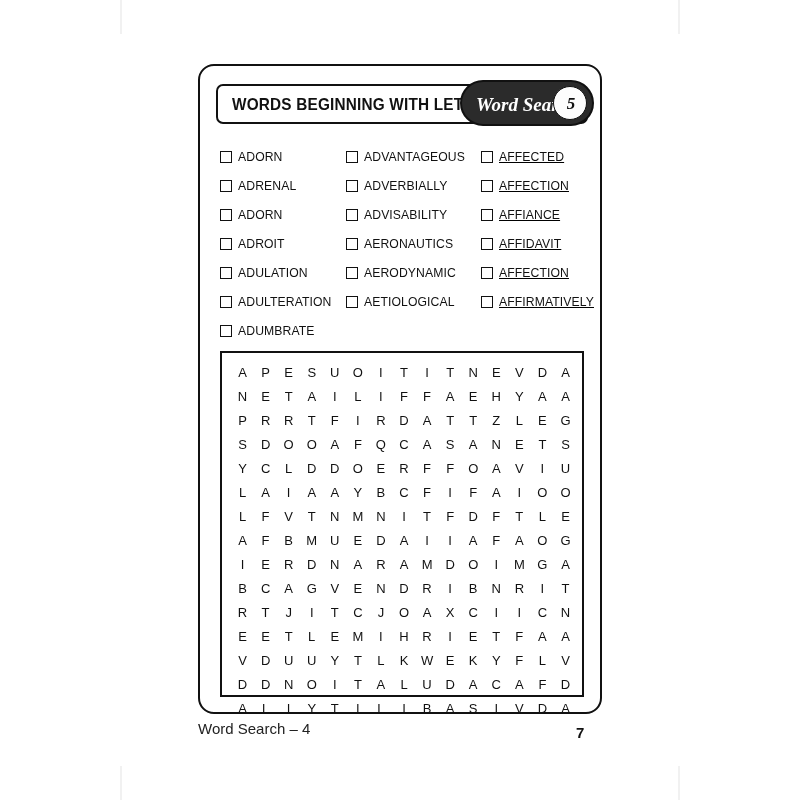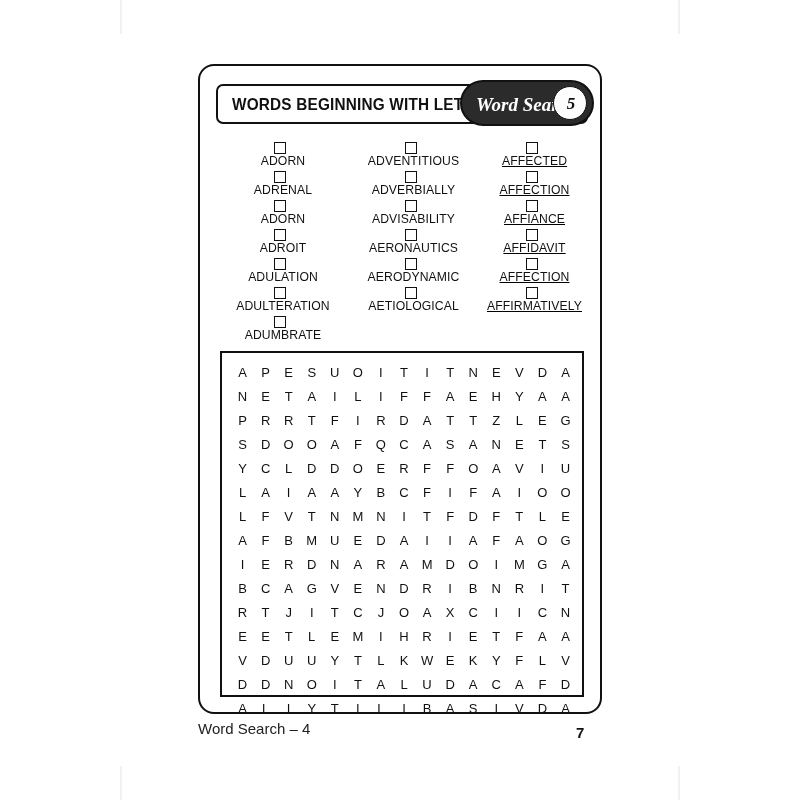--- a/index.html
+++ b/index.html
@@ -134,21 +134,20 @@
     flex-direction: column;
   }
   .wl-col.c1 { width: 126px; }
   .wl-col.c2 { width: 135px; }
   .wl-col.c3 { width: 107px; text-decoration: underline; }
 
   .wl-item {
     display: flex;
     align-items: center;
     height: 29px;
-    flex-direction: column;
   }
   .wl-box {
     width: 12px;
     height: 12px;
     border: 1.6px solid #111;
     box-sizing: border-box;
     margin-right: 6px;
     background: #fff;
     flex: 0 0 auto;
   }
@@ -259,21 +258,21 @@
         </div>
         <div class="wl-item">
           <span class="wl-box"></span>
           <span class="wl-label">ADUMBRATE</span>
         </div>
       </div>
 
       <div class="wl-col c2">
         <div class="wl-item">
           <span class="wl-box"></span>
-          <span class="wl-label">ADVENTITIOUS</span>
+          <span class="wl-label">ADVANTAGEOUS</span>
         </div>
         <div class="wl-item">
           <span class="wl-box"></span>
           <span class="wl-label">ADVERBIALLY</span>
         </div>
         <div class="wl-item">
           <span class="wl-box"></span>
           <span class="wl-label">ADVISABILITY</span>
         </div>
         <div class="wl-item">

